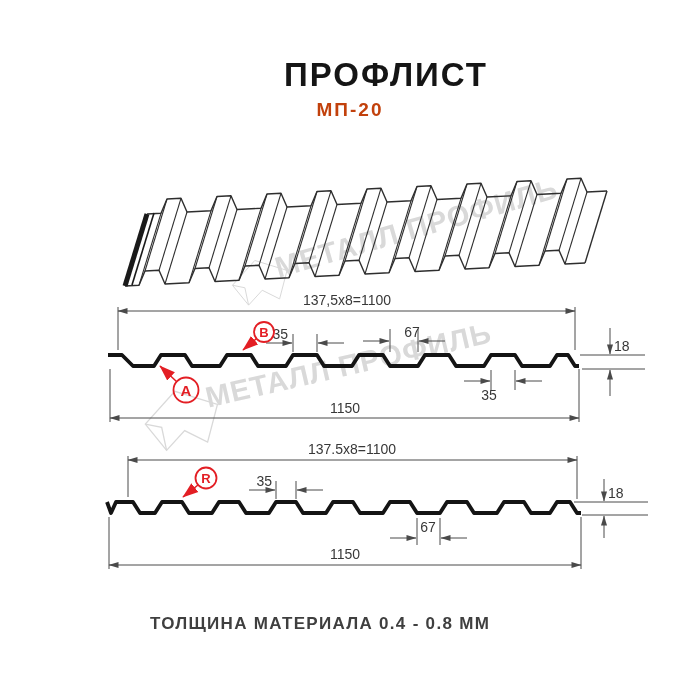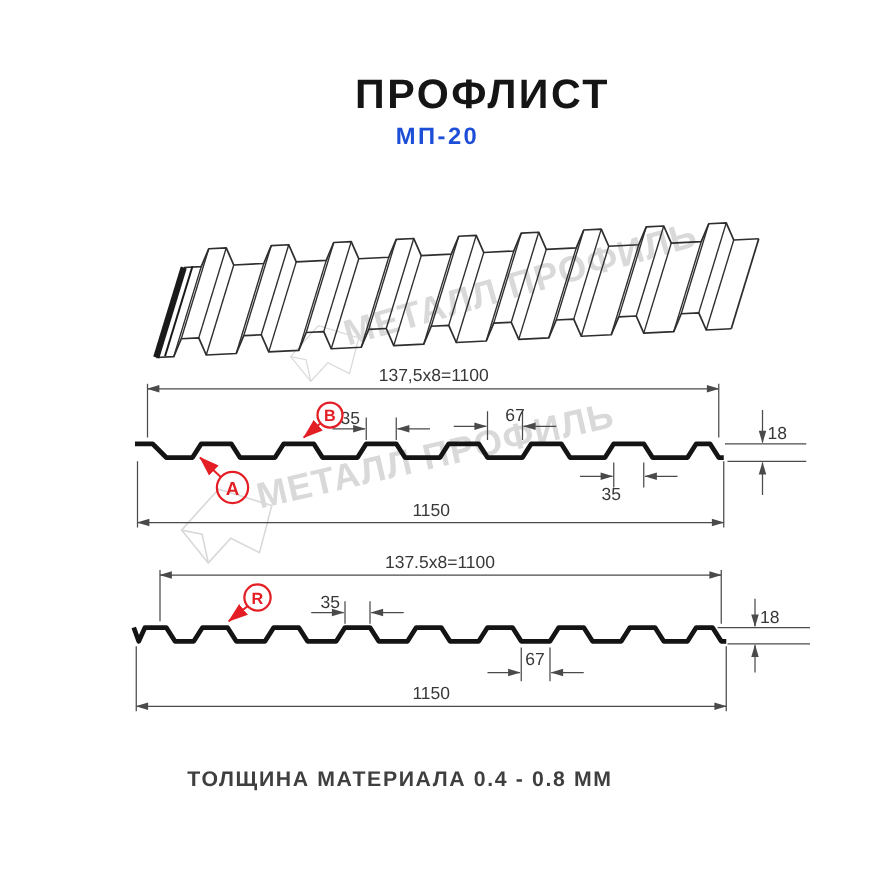--- a/index.html
+++ b/index.html
@@ -2,21 +2,21 @@
 <html><head>
 <meta charset="utf-8">
 <style>
   html,body{margin:0;padding:0;}
   body{width:700px;height:700px;background:#ffffff;position:relative;overflow:hidden;
        font-family:"Liberation Sans",sans-serif;}
   .abs{position:absolute;}
   .title{left:0;top:56px;width:700px;text-align:center;font-size:33px;font-weight:800;
          letter-spacing:2px;color:#151515;z-index:3;margin-left:36px;}
   .subtitle{left:0;top:99px;width:700px;text-align:center;font-size:19px;font-weight:700;
-            letter-spacing:2px;color:#1d4ed8;z-index:3;}
+            letter-spacing:2px;color:#c2410c;z-index:3;}
   .footer{left:0;top:614px;width:640px;text-align:center;font-size:17px;font-weight:700;
           letter-spacing:1.3px;color:#3f3f3f;z-index:3;}
   .wm{color:#d9d9d9;font-size:29px;font-weight:700;letter-spacing:1px;white-space:nowrap;
       z-index:0;user-select:none;}
   .wm1{left:276px;top:252px;transform:rotate(-16deg);transform-origin:0 50%;}
   .wm2{left:206px;top:382px;transform:rotate(-13deg);transform-origin:0 50%;}
   svg{position:absolute;left:0;top:0;z-index:1;}
   text{font-family:"Liberation Sans",sans-serif;}
   .dimtxt{font-size:14px;fill:#383838;}
   .redtxt{fill:#e31e24;font-weight:bold;}

